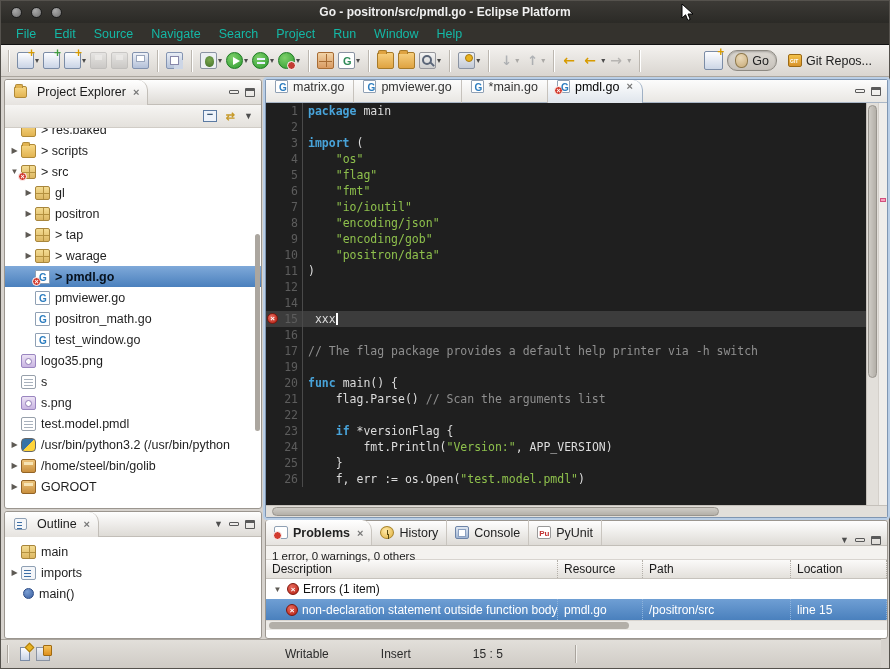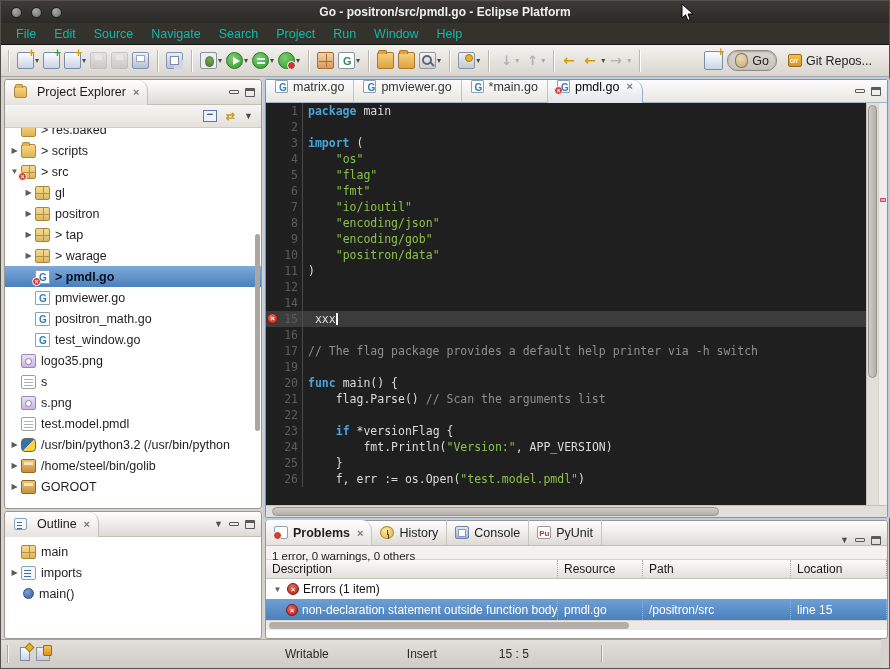--- a/index.html
+++ b/index.html
@@ -183,21 +183,21 @@
 
   
   .statusbar{position:absolute;bottom:0;left:0;right:8px;height:29px;background:linear-gradient(#e2dfda,#cfcbc5);
     border-top:1px solid #a9a49d;display:flex;align-items:center;font-size:12px;color:#2a2a2a}
   .sb-sep{width:1px;height:18px;background:#a9a49d;box-shadow:1px 0 0 #f2f0ec}
   .sb-ico1{width:10px;height:14px;background:linear-gradient(#fdfdff,#c9d4e6);border:1px solid #7b8ca6;position:relative;margin:0 6px 0 12px}
   .sb-ico1::after{content:"";position:absolute;right:-4px;top:-4px;width:5px;height:5px;background:#e9b320;transform:rotate(45deg);border:1px solid #a87a10}
   .sb-ico2{width:14px;height:14px;background:linear-gradient(#eef0f4,#c3cad6);border:1px solid #8a93a2;position:relative;margin-right:10px}
   .sb-ico2::after{content:"";position:absolute;right:-3px;top:-3px;width:7px;height:9px;background:linear-gradient(#f6c45a,#dd8f1e);border:1px solid #a06a10;border-radius:1px}
   .sb-writable{margin-left:225px}
-  .sb-insert{margin-left:78px}
+  .sb-insert{margin-left:52px}
   .sb-pos{margin-left:62px}
   .sb-endsep{margin-left:72px}
 </style>
 </head>
 <body>
 
 <div class="window">
 
   <div class="titlebar">
     <div class="win-dots">

